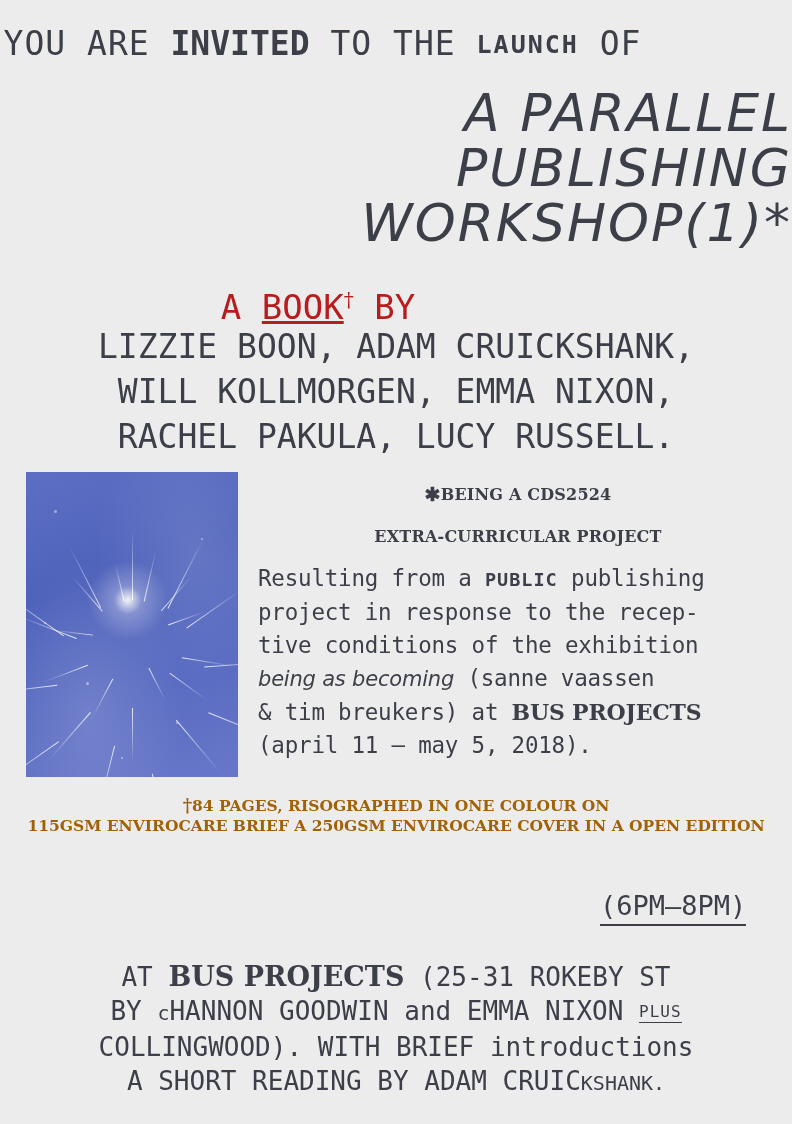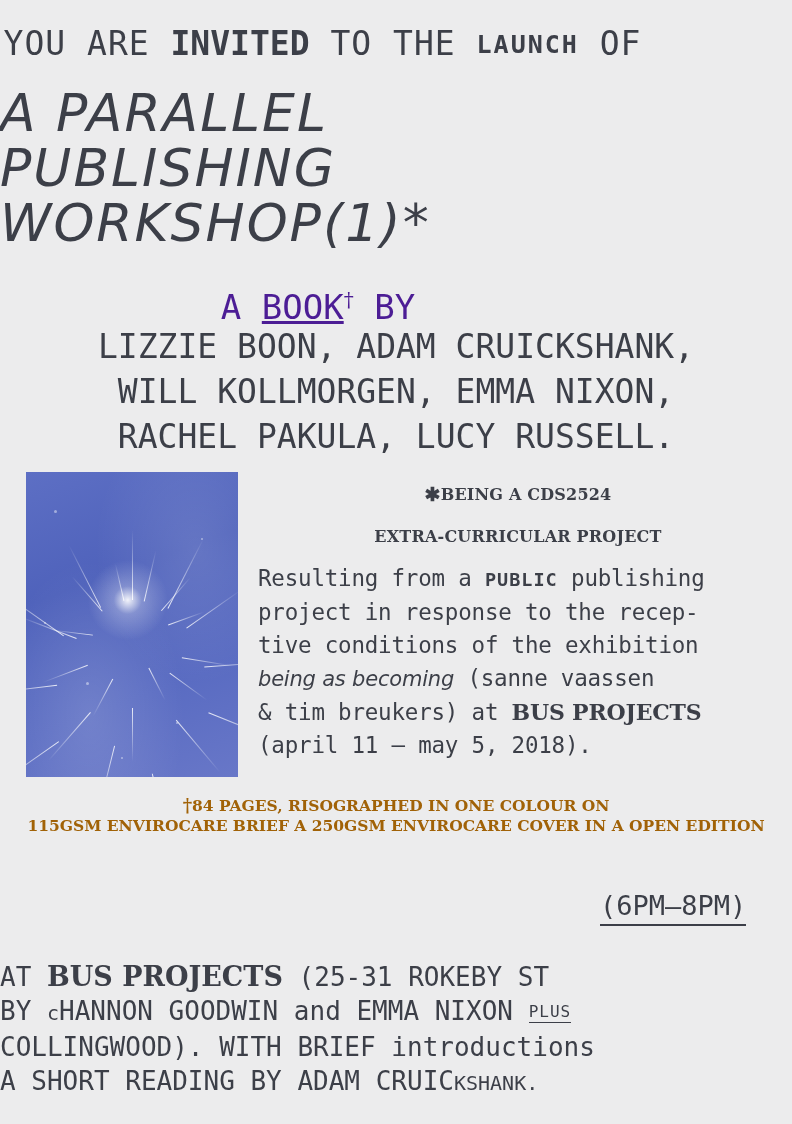--- a/index.html
+++ b/index.html
@@ -46,42 +46,42 @@
     position: relative;
     top: -2px;
   }
 
   
   .title-block {
     position: absolute;
     top: 86px;
     left: 0;
     width: 792px;
-    text-align: left;
+    text-align: right;
     font-family: "DejaVu Sans", sans-serif;
     font-style: italic;
     font-size: 52px;
     line-height: 55px;
     letter-spacing: 2px;
     color: #3c3f48;
   }
   .title-block div { white-space: nowrap; }
 
   
   .bookby {
     position: absolute;
     top: 278px;
     left: 0;
     width: 636px;
     text-align: center;
     font-family: "DejaVu Sans Mono", monospace;
     font-size: 34px;
     line-height: 44px;
     letter-spacing: 0px;
-    color: #4c1d95;
+    color: #b91c1c;
     white-space: nowrap;
   }
   .bookby .u { text-decoration: underline; }
   .bookby .dag {
     font-family: "DejaVu Serif", serif;
     font-size: 20px;
     vertical-align: super;
   }
   .authors {
     position: absolute;
@@ -226,20 +226,21 @@
     padding-bottom: 3px;
     border-bottom: 2px solid #3c3f48;
   }
 
   
   .venue {
     position: absolute;
     top: 960px;
     left: 0;
     width: 792px;
+    text-align: center;
     font-family: "DejaVu Sans Mono", monospace;
     font-size: 26px;
     line-height: 34px;
     color: #3c3f48;
     white-space: nowrap;
   }
   .venue .serifbold {
     font-family: "DejaVu Serif", serif;
     font-weight: bold;
     font-size: 27px;

